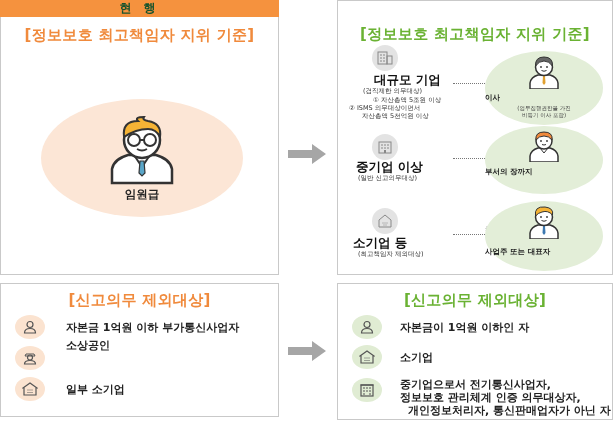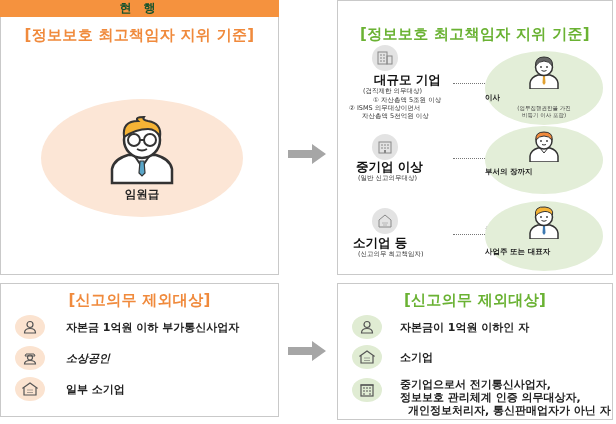--- a/index.html
+++ b/index.html
@@ -124,21 +124,21 @@
     <div class="role-text" style="top:51px; font-weight:normal;margin-top:48px;">허용</div>
   </div>
 
   <div class="bld-circle" style="left:34px; top:207px;">
     <svg width="14" height="14" viewBox="0 0 14 14">
         <path d="M1 6 L7 1 L13 6 L13 13 L1 13 Z" fill="none" stroke="#888" stroke-width="1"></path>
         <path d="M4.5 9h1M6.5 9h1M8.5 9h1M5.5 11h1M7.5 11h1" stroke="#888"></path>
       </svg>
   </div>
   <div class="co-title" style="left:15px; top:234px;">소기업 등</div>
-  <div class="co-sub" style="left:20px; top:249px;">(신고의무 최고책임자)</div>
+  <div class="co-sub" style="left:20px; top:249px;">(최고책임자 제외대상)</div>
   <div class="dots" style="left:115px; top:233px;"></div>
   <div class="role-ellipse" style="left:147px; top:200px; height:70px;">
     <svg style="position:absolute; left:42px; top:4px;" width="34" height="34" viewBox="0 0 34 34">
       <path d="M3 34 L3 28 Q4 22 11 20 L23 20 Q30 22 31 28 L31 34 Z" fill="#fff" stroke="#333" stroke-width="1.5"></path>
       <path d="M16 21 L18 21 L18.5 28 L17 30 L15.5 28 Z" fill="#3c78b0"></path>
       <circle cx="17" cy="12" r="8.5" fill="#fff" stroke="#333" stroke-width="1.5"></circle>
       <path d="M8.5 11 Q7 1 18 2 Q27 3 25.5 10 Q21 5 15 7 Q11 8 8.5 11Z" fill="#f5b335" stroke="#333" stroke-width="1"></path>
       <circle cx="14" cy="12" r="0.9" fill="#333"></circle>
         <circle cx="20" cy="12" r="0.9" fill="#333"></circle>
       <path d="M14.5 15.5 Q17 17 19.5 15.5" fill="none" stroke="#333" stroke-width="1"></path>
@@ -156,21 +156,21 @@
       </svg>
   </div>
   <div class="item-text" style="top:37px;">자본금 1억원 이하 부가통신사업자</div>
   <div class="ic-circle o" style="top:62px;">
     <svg width="14" height="14" viewBox="0 0 14 14">
         <path d="M3 3 L11 3 L12 5 L2 5 Z" fill="none" stroke="#555" stroke-width="1"></path>
         <circle cx="7" cy="6.5" r="2.5" fill="none" stroke="#555" stroke-width="1.2"></circle>
         <path d="M1.5 13 Q1.5 9.5 7 9.5 Q12.5 9.5 12.5 13 Z" fill="none" stroke="#555" stroke-width="1.2"></path>
       </svg>
   </div>
-  <div class="item-text" style="top:68px;font-style:italic;">소상공인</div>
+  <div class="item-text" style="top:55px;">소상공인</div>
   <div class="ic-circle o" style="top:93px;">
     <svg width="16" height="14" viewBox="0 0 16 14">
         <path d="M1 6 L8 1 L15 6 L14 6 L14 13 L2 13 L2 6 Z" fill="none" stroke="#555" stroke-width="1.2"></path>
         <path d="M5.5 8h1M7.5 8h1M9.5 8h1M5.5 10.5h1M7.5 10.5h1M9.5 10.5h1" stroke="#555"></path>
       </svg>
   </div>
   <div class="item-text" style="top:99px;">일부 소기업</div>
 </div>
 
 <div class="arrow" style="left:288px; top:341px;">

